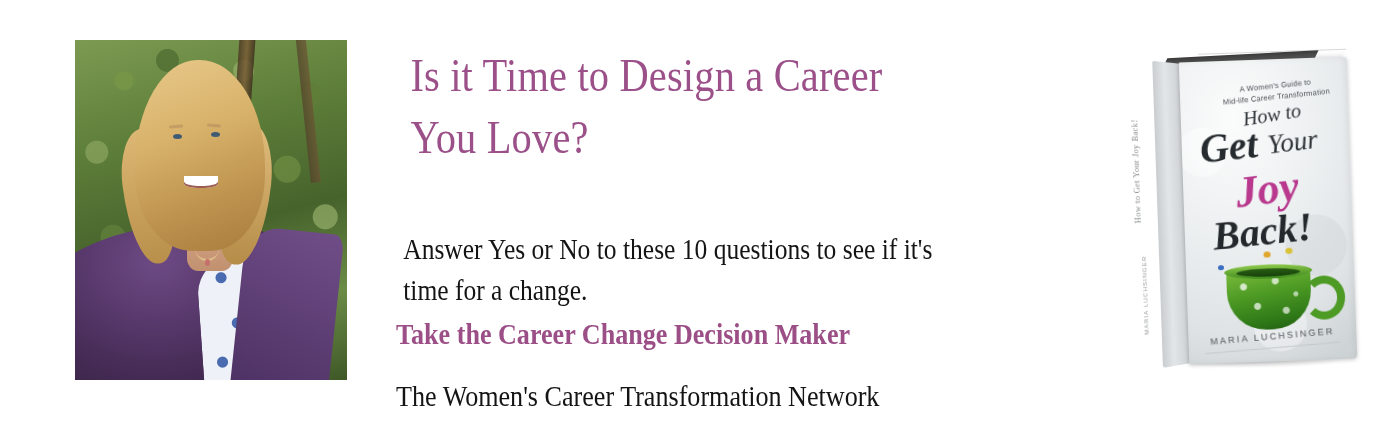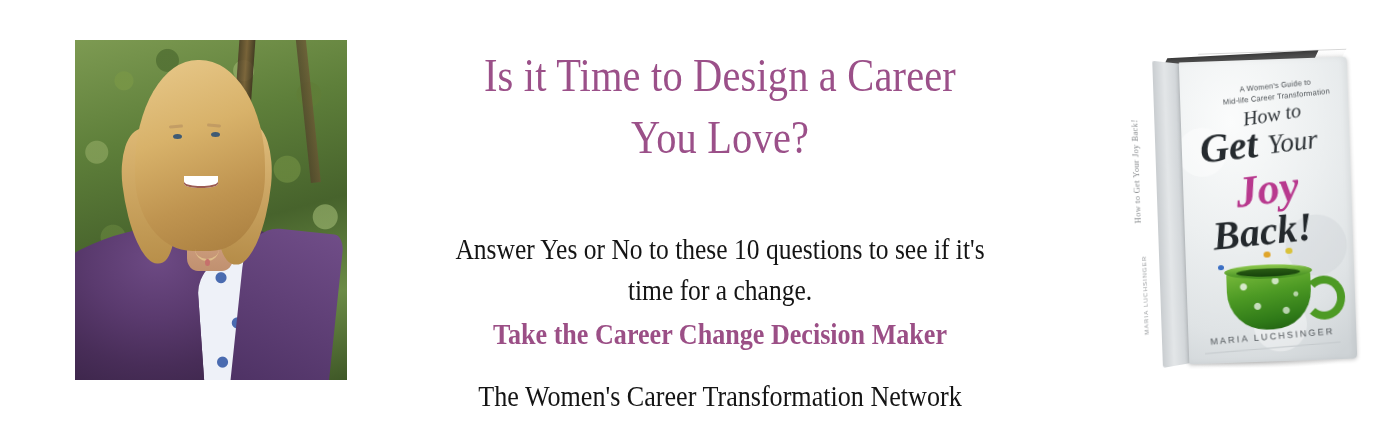--- a/index.html
+++ b/index.html
@@ -130,21 +130,20 @@
   }
   .photo .necklace:after{
     content:"";position:absolute;left:42%;top:100%;
     width:5px;height:7px;border-radius:50%;background:#c76b6b;
   }
 
   
   .center{
     position:absolute;left:360px;top:0;
     width:720px;height:382px;
-    text-align:center;
   }
   .headline{
     position:absolute;left:0;top:44px;width:100%;
     color:#9b5089;
     font-family:"Liberation Serif", serif;
     font-size:47px;
     line-height:1.32;
     letter-spacing:.2px;
     transform:scaleX(.86);
     transform-origin:50% 0;

